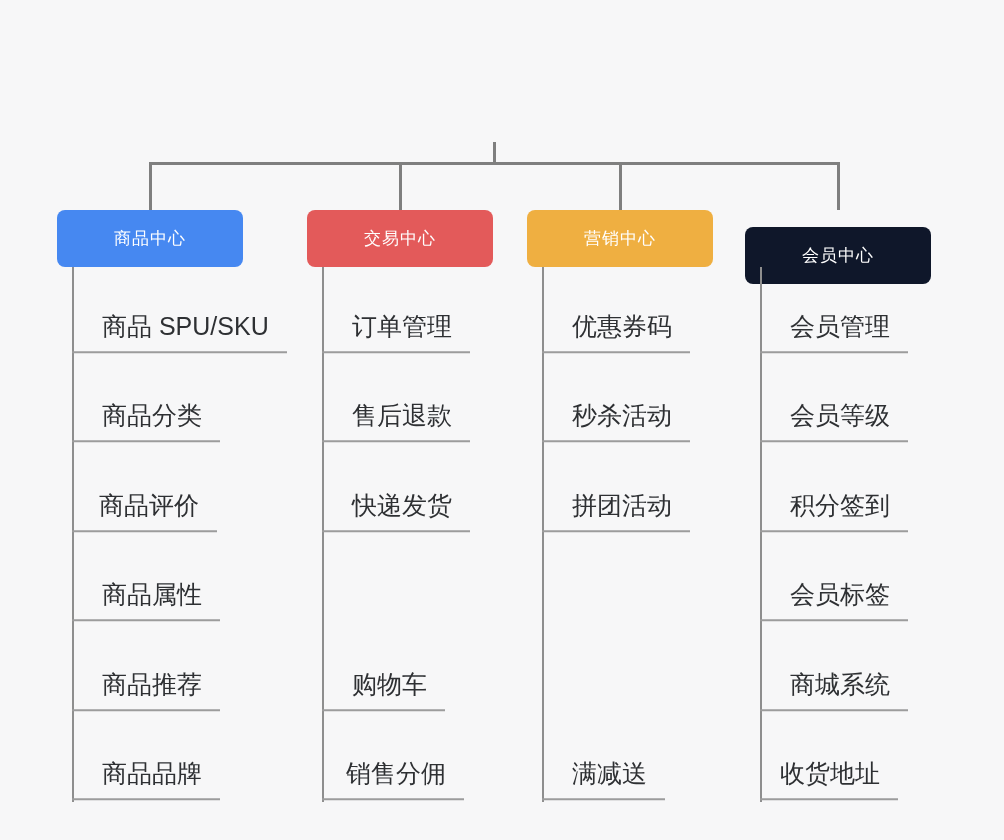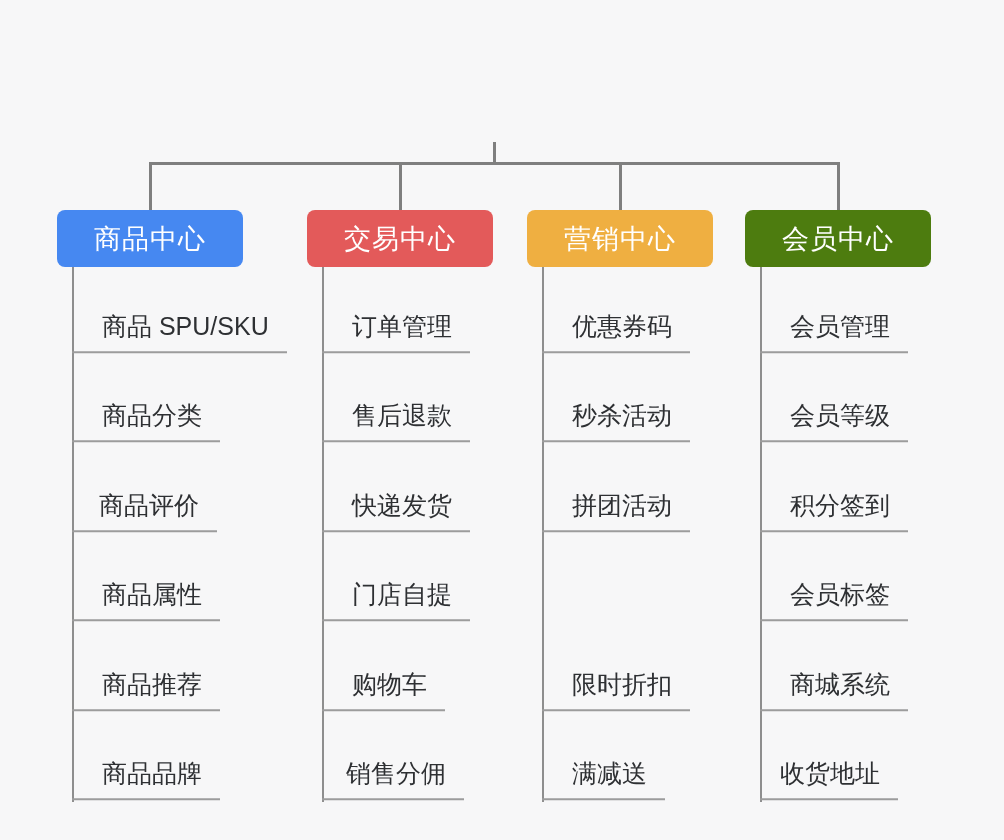--- a/index.html
+++ b/index.html
@@ -19,21 +19,21 @@
   .line{position:absolute;background:#7f7f7f;}
   .root-stem{left:493px;top:142px;width:3px;height:23px;}
   .bus{left:149px;top:162px;width:690px;height:3px;}
   .drop{width:3px;top:162px;height:48px;}
   .drop-0{left:149px;} .drop-1{left:399px;} .drop-2{left:619px;} .drop-3{left:837px;}
 
   
   .branch-header{
     position:absolute;top:210px;width:186px;height:57px;border-radius:8px;
     display:flex;align-items:center;justify-content:center;
-    color:#ffffff;font-size:27px;letter-spacing:1px;
+    color:#ffffff;font-size:17px;letter-spacing:1px;
   }
   .bh-0{left:57px;} .bh-1{left:307px;} .bh-2{left:527px;} .bh-3{left:745px;}
 
   
   .column{position:absolute;top:267px;width:300px;height:545px;}
   .col-0{left:72px;} .col-1{left:322px;} .col-2{left:542px;} .col-3{left:760px;}
   .column::before{
     content:"";position:absolute;left:0;top:0;width:2px;height:535px;background:#8e8e8e;
   }
   .leaf{
@@ -52,43 +52,41 @@
   <div class="line root-stem"></div>
   <div class="line bus"></div>
   <div class="line drop drop-0"></div>
   <div class="line drop drop-1"></div>
   <div class="line drop drop-2"></div>
   <div class="line drop drop-3"></div>
 
   <div class="branch-header bh-0" style="background: rgb(70, 136, 241);">商品中心</div>
   <div class="branch-header bh-1" style="background: rgb(227, 90, 90);">交易中心</div>
   <div class="branch-header bh-2" style="background: rgb(239, 175, 65);">营销中心</div>
-  <div class="branch-header bh-3" style="background: #4d7c0f;">会员中心</div>
+  <div class="branch-header bh-3" style="background: #0f172a; margin-top: 17px;">会员中心</div>
 
   <div class="column col-0">
       <div class="leaf" style="top: 86px;">商品 SPU/SKU</div>
       <div class="leaf" style="top: 175px;">商品分类</div>
       <div class="leaf" style="top: 265px; padding-left: 27px;">商品评价</div>
       <div class="leaf" style="top: 354px;">商品属性</div>
       <div class="leaf" style="top: 444px;">商品推荐</div>
       <div class="leaf" style="top: 533px;">商品品牌</div>
     </div>
   <div class="column col-1">
       <div class="leaf" style="top: 86px;">订单管理</div>
       <div class="leaf" style="top: 175px;">售后退款</div>
       <div class="leaf" style="top: 265px;">快递发货</div>
-      <div class="leaf" style="top: 354px;">门店自提</div>
       <div class="leaf" style="top: 444px;">购物车</div>
       <div class="leaf" style="top: 533px; padding-left: 24px;">销售分佣</div>
     </div>
   <div class="column col-2">
       <div class="leaf" style="top: 86px;">优惠券码</div>
       <div class="leaf" style="top: 175px;">秒杀活动</div>
       <div class="leaf" style="top: 265px;">拼团活动</div>
-      <div class="leaf" style="top: 444px;">限时折扣</div>
       <div class="leaf" style="top: 533px;">满减送</div>
     </div>
   <div class="column col-3">
       <div class="leaf" style="top: 86px;">会员管理</div>
       <div class="leaf" style="top: 175px;">会员等级</div>
       <div class="leaf" style="top: 265px;">积分签到</div>
       <div class="leaf" style="top: 354px;">会员标签</div>
       <div class="leaf" style="top: 444px;">商城系统</div>
       <div class="leaf" style="top: 533px; padding-left: 20px;">收货地址</div>
     </div>

